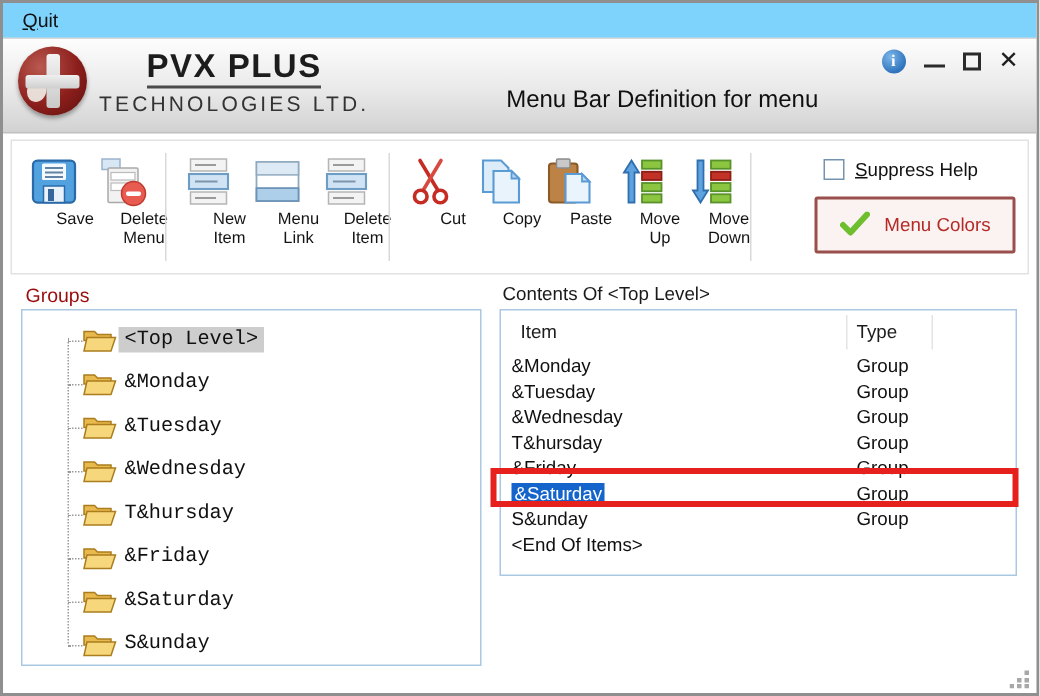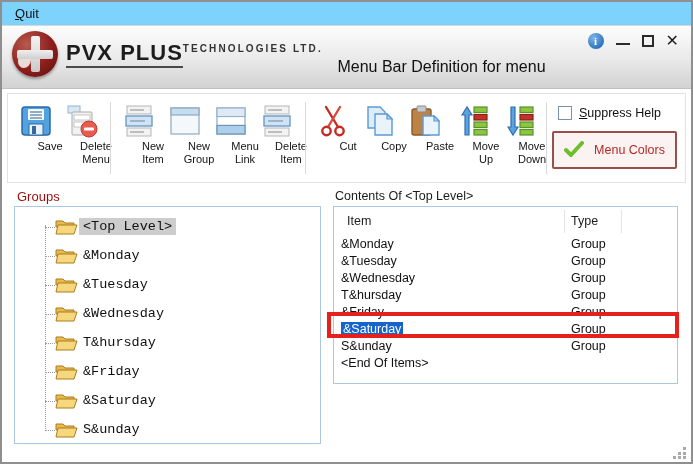--- a/index.html
+++ b/index.html
@@ -37,27 +37,27 @@
     background:linear-gradient(#f3f3f3,#c9c9c9); border-radius:2px;
   }
   .globe:after { 
     content:""; position:absolute; left:5px; top:19px; width:36px; height:9px;
     background:linear-gradient(#efefef,#cfcfcf); border-radius:2px;
   }
   .globe .land {
     position:absolute; left:6px; top:22px; width:13px; height:15px;
     background:#f1efea; border-radius:55% 40% 60% 45%; opacity:.9;
   }
-  .brand { display:flex; flex-direction:row; }
+  .brand { display:flex; flex-direction:column;align-items:center; }
   .brand-line1 {
     font-size:22px; font-weight:bold; letter-spacing:1px; color:#1c1c1c;
     border-bottom:2px solid #4a4a4a; line-height:24px; padding-bottom:1px;
   }
   .brand-line2 {
-    font-size:10px; font-weight:bold; letter-spacing:2.1px; color:#333; margin-top:2px;
+    font-size:14px; font-weight:normal; letter-spacing:2.1px; color:#333; margin-top:2px;
   }
   .win-title {
     position:absolute; left:190px; right:0; top:32px; text-align:center;
     font-size:16px; color:#101010;
   }
   .win-controls {
     position:absolute; top:7px; right:12px; display:flex; align-items:center; gap:12px;
   }
   .info-dot {
     width:16px; height:16px; border-radius:50%;
@@ -227,29 +227,20 @@
           <line x1="8" y1="7" x2="22" y2="7" stroke="#9a9a9a" stroke-width="1.2"></line>
           <rect x="4" y="13" width="26" height="10" fill="#cfe3f5" stroke="#6d9cc4" stroke-width="1.4"></rect>
           <line x1="8" y1="18" x2="23" y2="18" stroke="#7d96ac" stroke-width="1.2"></line>
           <rect x="5" y="25" width="24" height="8" fill="#f3f3f3" stroke="#b5b5b5"></rect>
           <line x1="8" y1="29" x2="22" y2="29" stroke="#9a9a9a" stroke-width="1.2"></line>
         </svg>
       </div>
       <span class="lbl">New Item</span>
     </div>
 
-    <div class="tbtn">
-      <div class="ic">
-        <svg width="34" height="34" viewBox="0 0 34 34">
-          <rect x="3" y="4" width="28" height="26" fill="#f4f8fb" stroke="#8fa9bf" stroke-width="1.2"></rect>
-          <rect x="3" y="4" width="28" height="7" fill="#c6dcef" stroke="#8fa9bf" stroke-width="1.2"></rect>
-        </svg>
-      </div>
-      <span class="lbl">New Group</span>
-    </div>
 
     <div class="tbtn">
       <div class="ic">
         <svg width="34" height="34" viewBox="0 0 34 34">
           <rect x="3" y="4" width="28" height="26" fill="#fff" stroke="#8fa9bf" stroke-width="1.2"></rect>
           <rect x="3" y="4" width="28" height="8.6" fill="#ddeaf5" stroke="#8fa9bf" stroke-width="1"></rect>
           <rect x="3" y="21.4" width="28" height="8.6" fill="#aecfe9" stroke="#6d94b8" stroke-width="1.2"></rect>
         </svg>
       </div>
       <span class="lbl">Menu Link</span>

